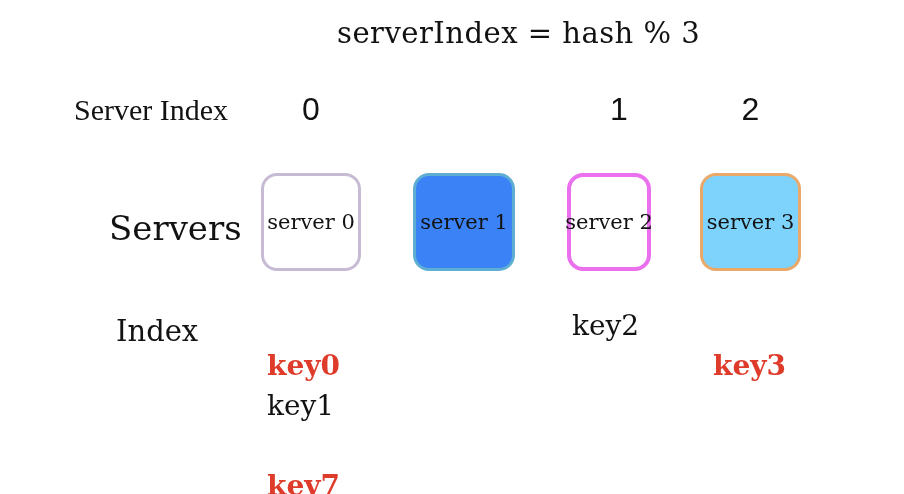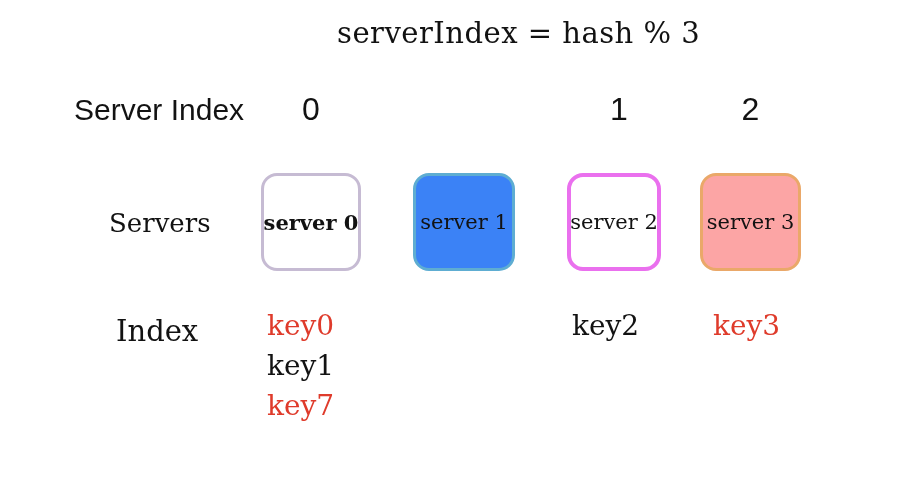--- a/index.html
+++ b/index.html
@@ -26,57 +26,57 @@
     letter-spacing: 0.5px;
     white-space: nowrap;
     text-align: center;
   }
 
   
   .index-label {
     position: absolute;
     left: 74px;
     top: 93px;
-    font-family: Liberation Sans, sans-serif;
+    font-family: Liberation Serif, serif;
     font-size: 30px;
     white-space: nowrap;
   }
   .index-num {
     position: absolute;
     top: 91px;
     font-family: "Liberation Sans", sans-serif;
     font-size: 32px;
     text-align: center;
   }
   .idx0 { left: 261px; width: 100px; }
   .idx1 { left: 567px; width: 104px; }
   .idx2 { left: 700px; width: 101px; }
 
   
   .servers-label {
     position: absolute;
     left: 109px;
     top: 208px;
-    font-size: 26px;
+    font-size: 34px;
   }
   .server-box {
     position: absolute;
     top: 173px;
     height: 98px;
     box-sizing: border-box;
     border-radius: 16px;
     display: flex;
     align-items: center;
     justify-content: center;
     font-size: 21px;
     white-space: nowrap;
   }
-  .box0 { left: 261px; width: 100px; border: 3px solid; font-weight: bold; }
+  .box0 { left: 261px; width: 100px; border: 3px solid; }
   .box1 { left: 413px; width: 102px; border: 3px solid; }
-  .box2 { left: 567px; width: 94px; border: 4px solid; }
+  .box2 { left: 567px; width: 84px; border: 4px solid; }
   .box3 { left: 700px; width: 101px; border: 3px solid; }
 
   
   .keys-label {
     position: absolute;
     left: 116px;
     top: 314px;
     font-size: 29px;
   }
   .key-col {
@@ -86,21 +86,22 @@
   .col0 { left: 267px; }
   .col1 { left: 572px; }
   .col2 { left: 713px; }
   .key {
     font-size: 28px;
     line-height: 40px;
     white-space: nowrap;
   }
   .key[data-highlight="true"] {
     color: var(--key-highlight, #df3b2b);
-    font-weight: normal;
+    font-weight: bold;
+    margin-top: 40px;
   }
 </style>
 </head>
 <body>
 
 <div id="canvas">
 
   <div class="title">serverIndex = hash % 3</div>
 
   <div class="index-label">Server Index</div>
@@ -112,21 +113,21 @@
 
   <div class="server-box box0" style="border-color: rgb(198, 187, 211); background-color: rgb(255, 255, 255);">
     <span>server 0</span>
   </div>
   <div class="server-box box1" style="border-color: rgb(94, 173, 210); background-color: #3b82f6;">
     <span>server 1</span>
   </div>
   <div class="server-box box2" style="border-color: rgb(234, 112, 238); background-color: rgb(255, 255, 255);">
     <span>server 2</span>
   </div>
-  <div class="server-box box3" style="border-color: rgb(234, 168, 105); background-color: #fca5a5;">
+  <div class="server-box box3" style="border-color: rgb(234, 168, 105); background-color: #7dd3fc;">
     <span>server 3</span>
   </div>
 
   <div class="keys-label">Index</div>
 
   <div class="key-col col0">
     <div class="key" data-highlight="true">key0</div>
     <div class="key" data-highlight="false">key1</div>
     <div class="key" data-highlight="true">key7</div>
   </div>

